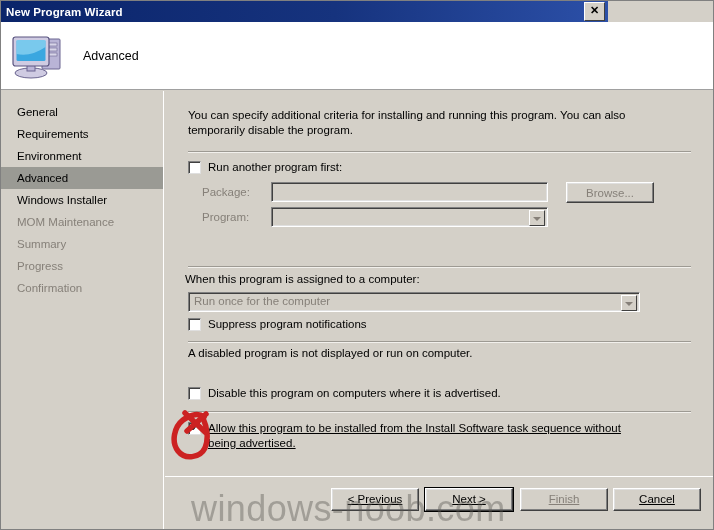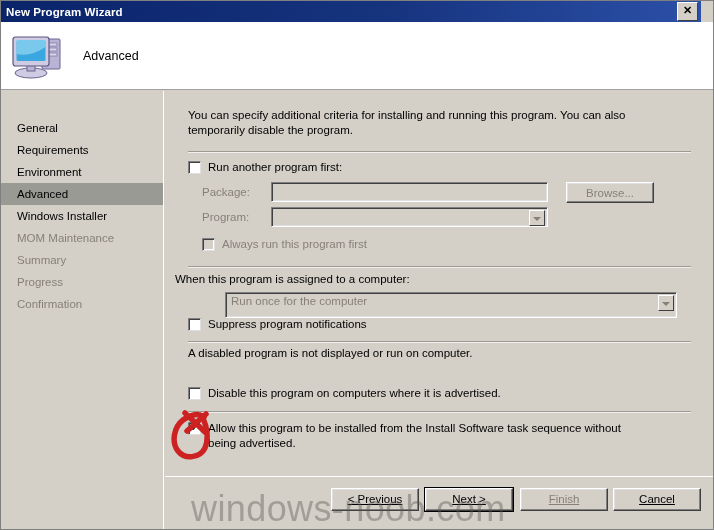--- a/index.html
+++ b/index.html
@@ -17,21 +17,21 @@
     overflow: hidden;
     background: #d4d0c8;
     box-sizing: border-box;
     border: 1px solid #808080;
   }
 
   
   .titlebar {
     position: absolute;
     left: 0; top: 0;
-    width: 700px;
+    width: 607px;
     height: 21px;
     background: linear-gradient(to right, #0a246a 0%, #16337e 55%, #2c50a8 100%);
     display: flex;
     align-items: center;
     padding: 0 2px 0 5px;
     box-sizing: border-box;
   }
   .titlebar-text {
     color: #ffffff;
     font-size: 11.5px;
@@ -90,21 +90,21 @@
 
   
   .sidebar {
     position: absolute;
     left: 0; top: 90px;
     width: 163px;
     height: 439px;
     background: #d4d0c8;
     border-right: 1px solid #ffffff;
     box-sizing: border-box;
-    padding-top: 26px;
+    padding-top: 10px;
   }
   .nav-item {
     height: 22px;
     line-height: 22px;
     padding-left: 16px;
     font-size: 11.5px;
     color: #000000;
     white-space: nowrap;
     cursor: default;
   }
@@ -365,30 +365,27 @@
     <div class="btn browse" style="left:401px; top:91px; width:88px; height:21px;">Browse...</div>
 
     <div class="row" style="left:37px; top:120px;">
       <span class="lbl disabled">Program:</span>
     </div>
     <div class="field" style="left:106px; top:116px; width:277px; height:20px;">
       <span class="val"></span>
       <span class="ddarrow"></span>
     </div>
 
-    <div class="row" style="left:37px; top:147px;">
-      <span class="cb disabled"></span><span class="cb-label disabled">Always run this program first</span>
-    </div>
 
     <div class="hr" style="top:175px;"></div>
 
-    <div class="row" style="left:10px; top:182px;">
+    <div class="row" style="left:20px; top:182px;">
       <span>When this program is assigned to a computer:</span>
     </div>
-    <div class="field" style="left:23px; top:201px; width:452px; height:26px;margin-left:37px;">
+    <div class="field" style="left:23px; top:201px; width:452px; height:20px;">
       <span class="val">Run once for the computer</span>
       <span class="ddarrow"></span>
     </div>
 
     <div class="row" style="left:23px; top:227px;">
       <span class="cb"></span><span class="cb-label">Suppress program notifications</span>
     </div>
 
     <div class="hr" style="top:250px;"></div>
 
@@ -398,21 +395,21 @@
 
     <div class="row" style="left:23px; top:296px;">
       <span class="cb"></span><span class="cb-label">Disable this program on computers where it is advertised.</span>
     </div>
 
     <div class="hr" style="top:320px;"></div>
 
     <div class="row" style="left:23px; top:330px; width:470px; line-height:15px;">
       <span class="cb" style="vertical-align:top; margin-top:1px;">
         <span class="tick">✔</span>
-      </span><span class="cb-label" style="display:inline-block; width:440px; vertical-align:top;">Allow this program to be installed from the Install Software task sequence without being advertised.</span>
+      </span><span class="cb-label" style="display:inline-block; width:440px; vertical-align:top;text-decoration:underline;">Allow this program to be installed from the Install Software task sequence without being advertised.</span>
     </div>
   </div>
 
   <div class="footer">
     <div class="footer-btns">
       <div class="btn" style="left:166px;">&lt; Previous</div>
       <div class="btn default" style="left:260px;">Next &gt;</div>
       <div class="btn disabled" style="left:355px;">Finish</div>
       <div class="btn" style="left:448px;">Cancel</div>
     </div>

